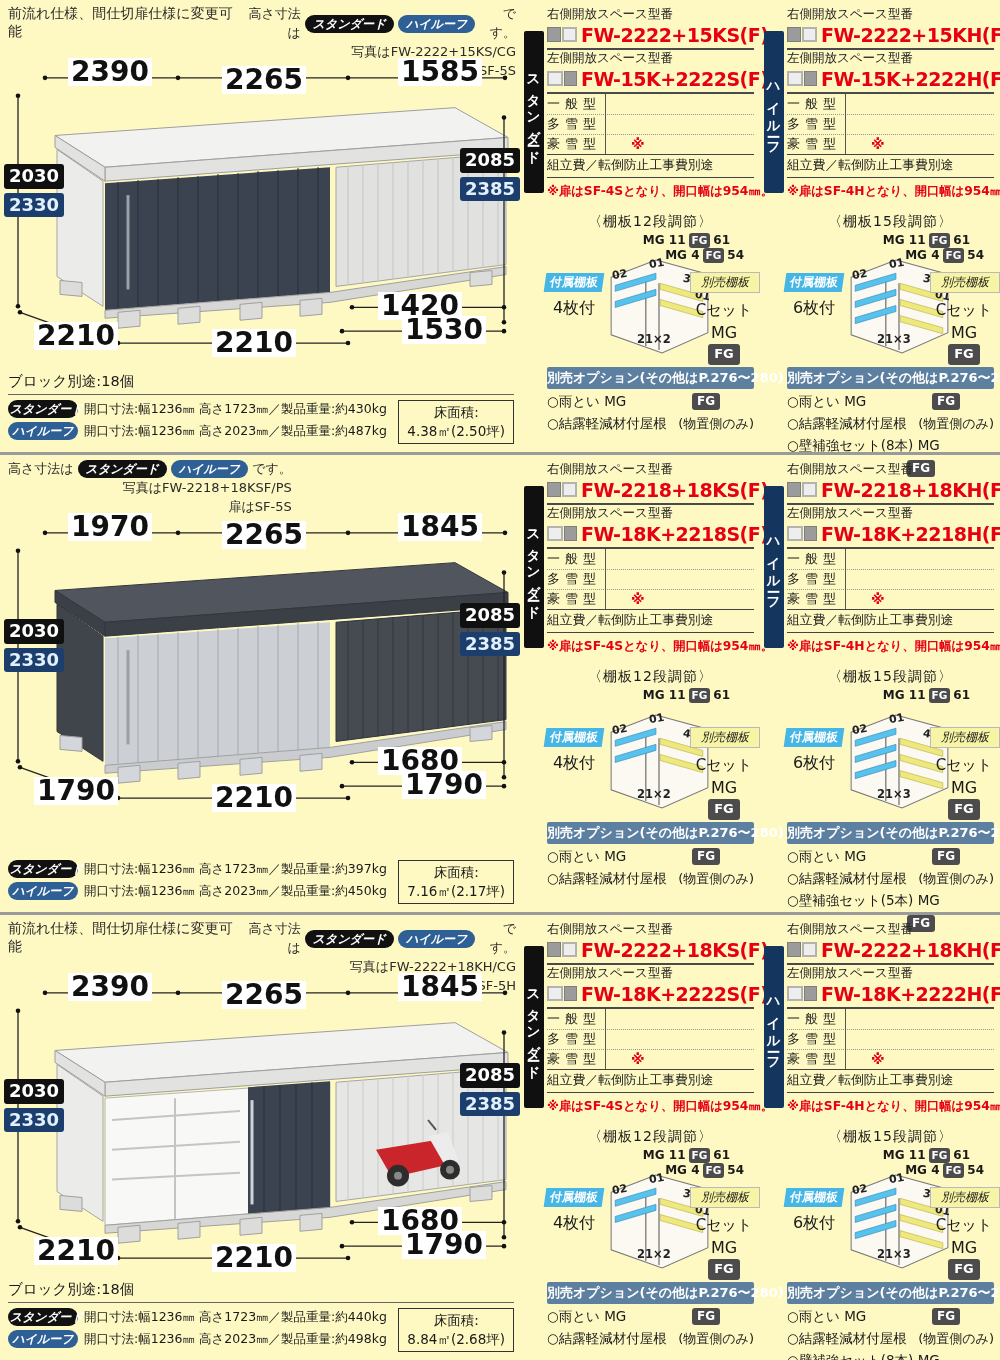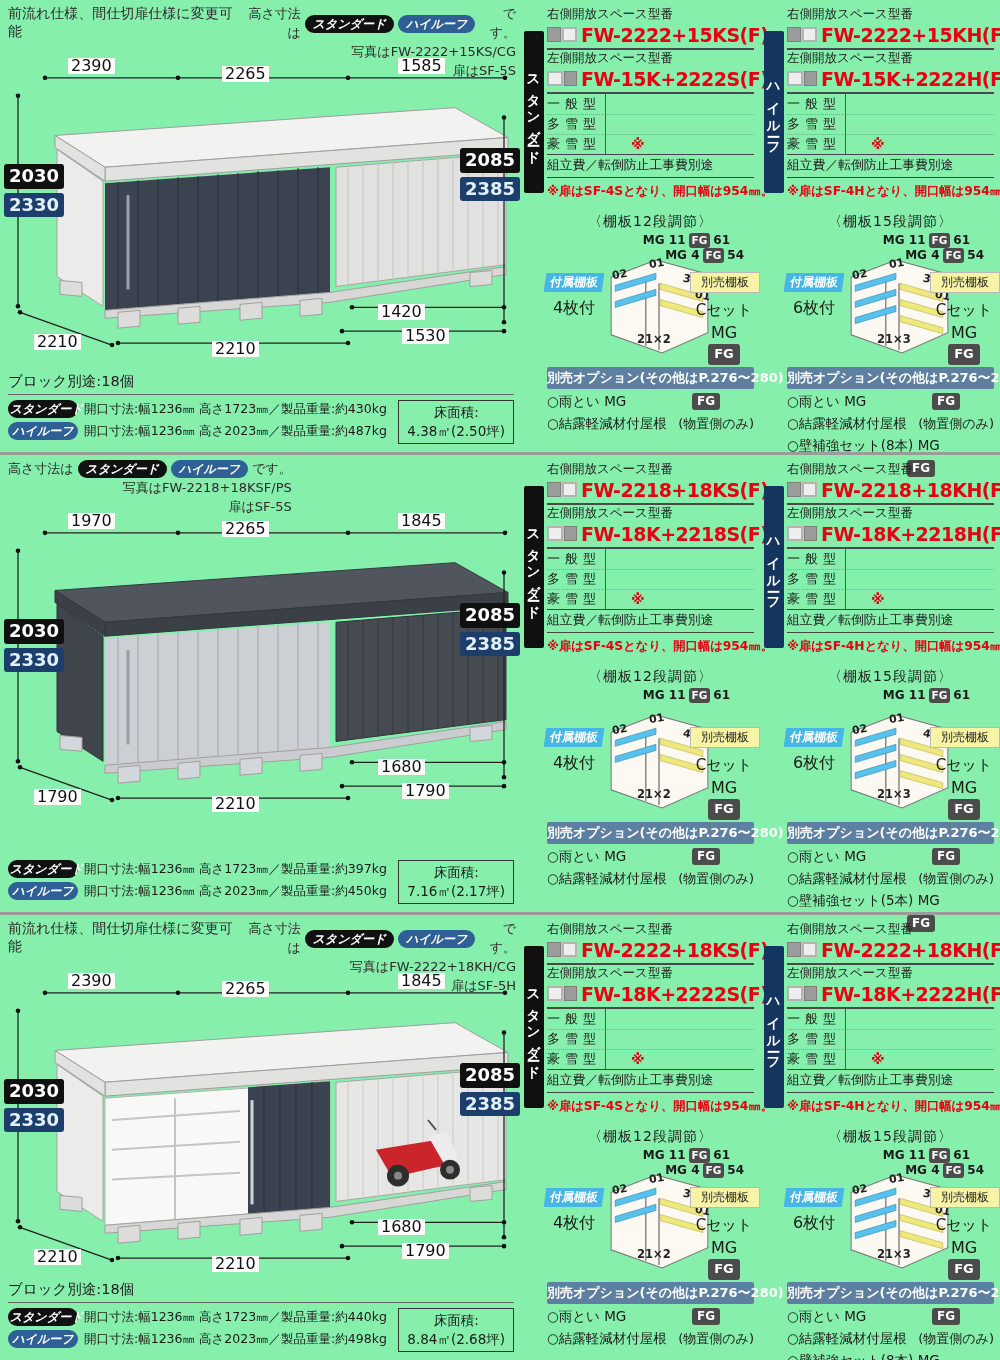--- a/index.html
+++ b/index.html
@@ -1,38 +1,38 @@
 <!DOCTYPE html>
 <html><head>
 <meta charset="utf-8">
 <style>
   html,body{margin:0;padding:0;background:#fff;}
   *{box-sizing:border-box;}
-  .page{position:relative;width:1000px;height:1360px;background:#86efac;overflow:hidden;
+  .page{position:relative;width:1000px;height:1360px;background:#fef9c3;overflow:hidden;
         font-family:"DejaVu Sans","Liberation Sans",sans-serif;color:#1a1a1a;}
   .section{position:relative;width:1000px;}
   .section:nth-child(1){height:455px;}
   .section:nth-child(2){height:460px;}
   .section:nth-child(3){height:445px;}
   .section:nth-child(-n+2){border-bottom:3px solid #9b9b9b;}
 
   
   .left-block{position:absolute;left:0;top:0;width:520px;height:100%;}
   .lb-header{position:absolute;top:5px;left:8px;right:4px;display:flex;justify-content:space-between;}
   .feature-note{font-size:14px;color:#2b2b2b;}
   .height-note{text-align:right;font-size:13px;color:#2b2b2b;line-height:1.45;}
   .hn-line1{display:flex;gap:4px;align-items:center;justify-content:flex-end;}
   .badge{display:inline-block;color:#fff;font-style:italic;font-weight:bold;font-size:12px;
          padding:0 8px;border-radius:9px;line-height:1.5;white-space:nowrap;}
   .badge-std{background:#111;}
   .badge-high{background:#2e5f95;}
 
   .shed-area{position:absolute;top:56px;left:0;width:520px;height:298px;}
   .shed-svg{position:absolute;inset:0;width:520px;height:298px;}
-  .dim{position:absolute;font-weight:normal;font-size:16px;color:#111;background:#fff;padding:0 3px;line-height:1;}
+  .dim{position:absolute;font-weight:bold;font-size:28px;color:#111;background:#fff;padding:0 3px;line-height:1;}
   .dim.t1{top:2px;left:68px;} .dim.t2{top:0;left:222px;margin-top:10px;} .dim.t3{top:2px;left:398px;}
   .dim.width{bottom:-3px;left:212px;} .dim.depth{bottom:4px;left:34px;}
   .dim.o1{bottom:34px;left:378px;} .dim.o2{bottom:10px;left:402px;}
   .hbadges{position:absolute;display:flex;flex-direction:column;gap:4px;}
   .hbadges.hl{left:4px;top:108px;} .hbadges.hr{right:0;top:92px;}
   .hb{font-size:18px;font-weight:bold;color:#fff;padding:1px 4px;border-radius:3px;width:60px;text-align:center;line-height:1.25;}
   .hb.black{background:#101010;} .hb.navy{background:#1c3e6c;color:#e3f1ff;}
 
   
   svg .dimline{stroke:#222;stroke-width:1.3;} svg .dimdot{fill:#111;}
@@ -103,21 +103,21 @@
   .sh-yel{fill:#efe87c;stroke:#b8b04a;stroke-width:0.6;}
   .rows-2 .s3{display:none;}
   .sn{position:absolute;font-size:11px;font-weight:bold;color:#222;}
   .sn1{left:9px;top:15px;transform:rotate(-10deg);}
   .sn2{left:46px;top:4px;transform:rotate(-10deg);}
   .sn3{right:17px;top:20px;transform:rotate(10deg);}
   .sn4{right:5px;top:36px;transform:rotate(10deg);}
   .snb{left:34px;bottom:13px;font-size:11.5px;transform:none;}
   .separate{position:absolute;right:-4px;top:38px;width:68px;text-align:center;}
   .separate-label{background:#f7f4a5;border:1px solid #b9b9b9;font-size:12px;padding:1px 10px;
-                  display:inline-block;white-space:nowrap;}
+                  display:inline-block;white-space:nowrap;font-style:italic;}
   .cset{font-size:15px;margin-top:8px;white-space:nowrap;}
   .separate .mgtxt{font-size:16px;margin-top:3px;}
   .separate .fg-badge.big{margin-top:2px;}
 
   .options{margin-top:7px;}
   .opt-header{background:#5d80a1;color:#fff;font-size:13px;font-weight:bold;text-align:center;
               padding:2px 0;border-radius:2px;white-space:nowrap;}
   .opt-line{display:flex;justify-content:space-between;align-items:center;font-size:13.5px;
             margin-top:4px;white-space:nowrap;}
   .opt-line .fg-badge{margin-right:34px;}

